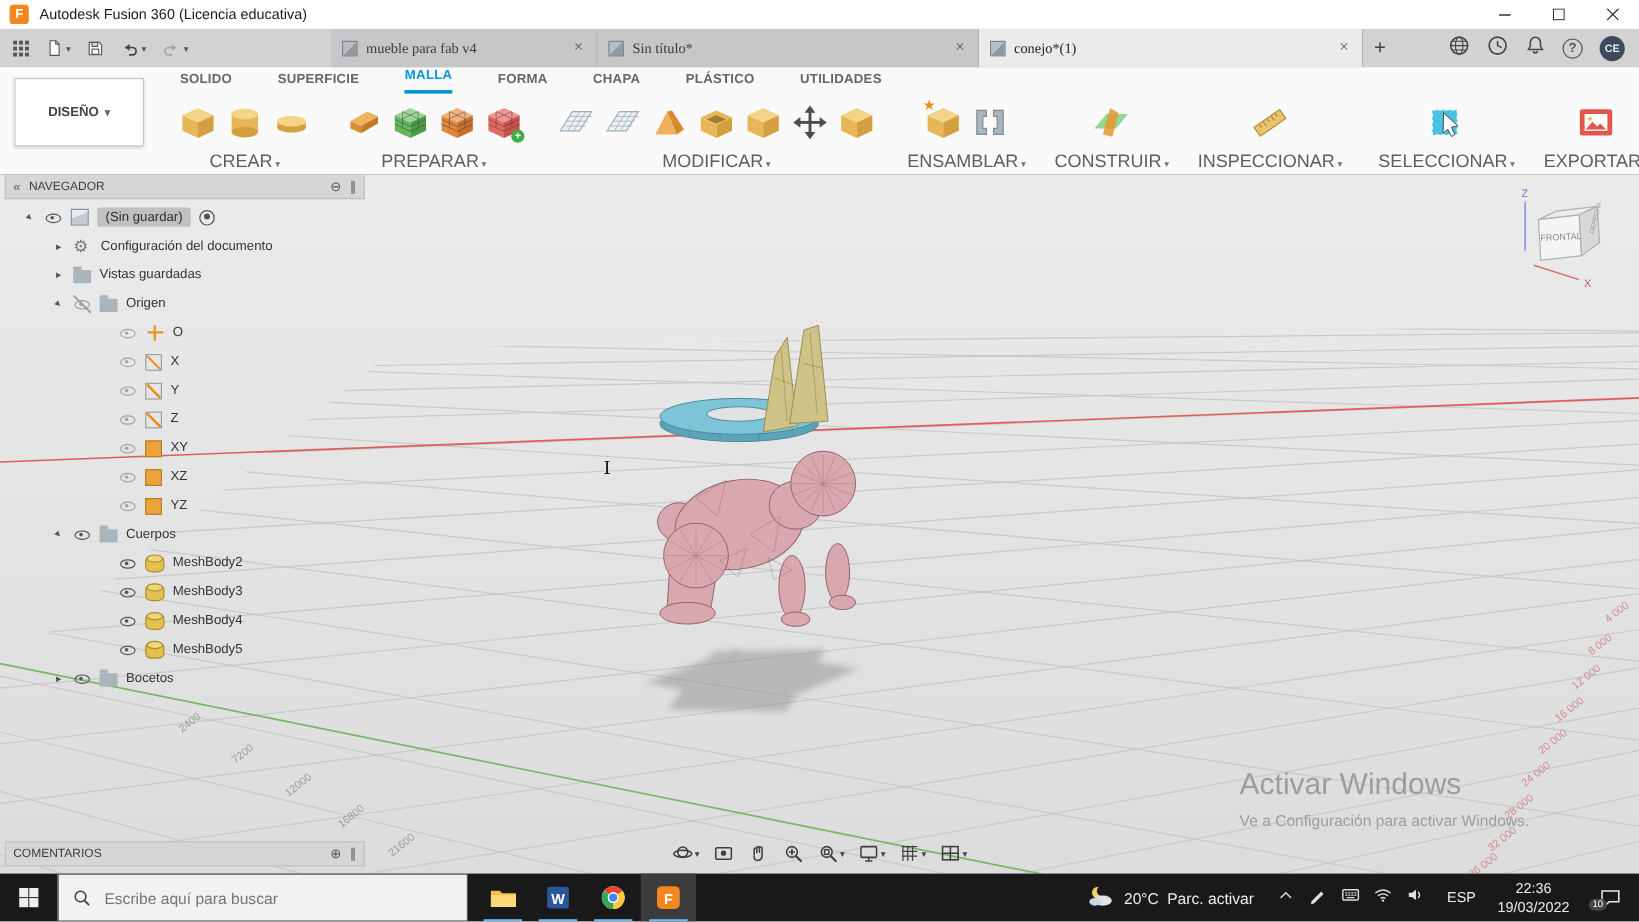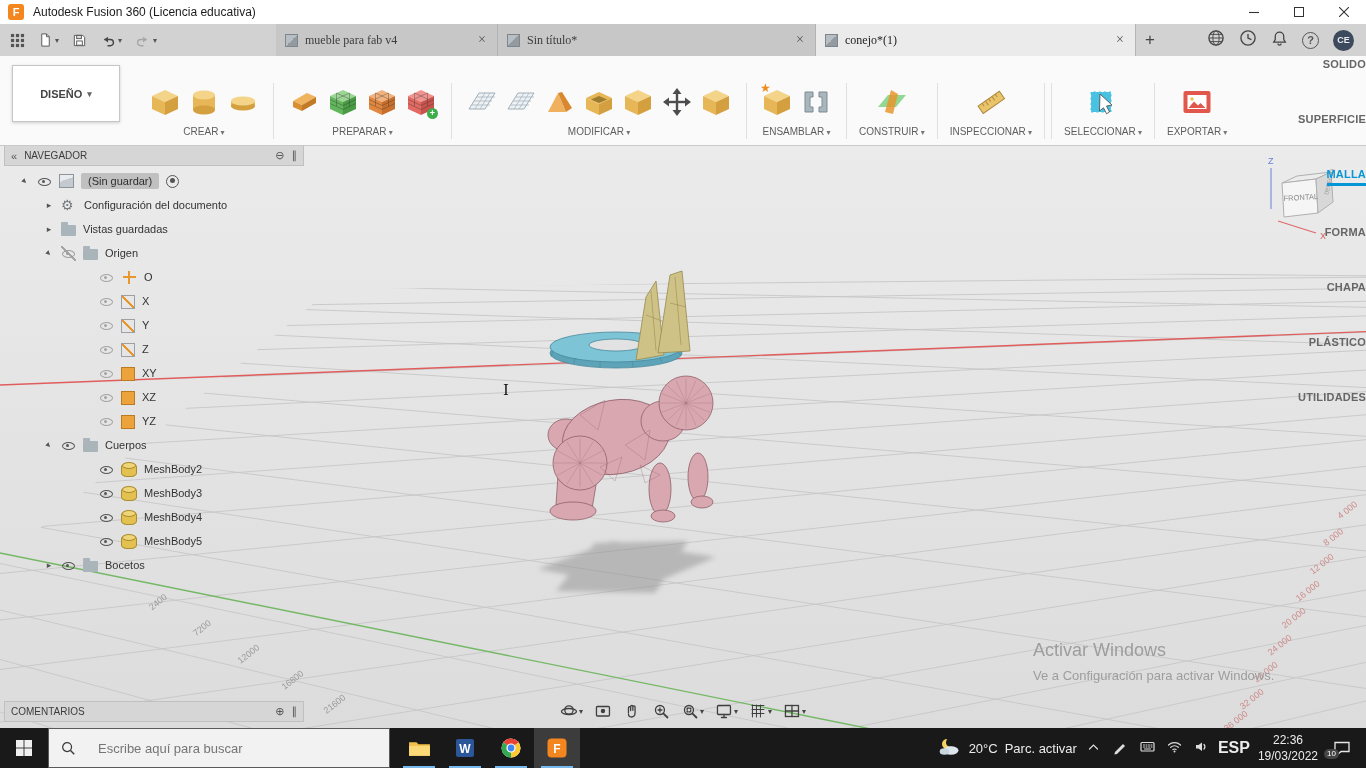--- a/index.html
+++ b/index.html
@@ -28,48 +28,48 @@
   .tclose{color:#555;font-size:14px;line-height:14px;padding:0 2px;}
   .newtab{width:28px;display:flex;align-items:center;justify-content:center;font-size:17px;color:#444;}
   .tb-right{margin-left:auto;display:flex;align-items:center;gap:14px;padding-right:12px;}
   .helpcirc{width:17px;height:17px;border:1.4px solid #555;border-radius:50%;display:flex;align-items:center;justify-content:center;
             font-size:11px;font-weight:bold;color:#555;box-sizing:border-box;}
   .avatar{width:21px;height:21px;border-radius:50%;background:#3d4a5d;color:#e8edf2;font-size:9px;font-weight:bold;
           display:flex;align-items:center;justify-content:center;}
 
   
   #ribbon{position:absolute;top:56px;left:0;right:0;height:89px;background:#fafafa;border-bottom:1px solid #c9c9c9;z-index:38;}
-  #ribbon-tabs{display:flex;gap:38px;padding-left:150px;height:22px;align-items:flex-end;flex-direction:column;}
+  #ribbon-tabs{display:flex;gap:38px;padding-left:150px;height:22px;align-items:flex-end;}
   .rtab{font-size:11px;font-weight:bold;color:#666;height:20px;line-height:17px;letter-spacing:.2px;}
   .rtab.active{color:#0696d7;border-bottom:3px solid #0696d7;}
   .design-btn{position:absolute;left:12px;top:9px;width:106px;height:55px;background:#fff;border:1px solid #c6c6c6;
               box-shadow:0 1px 3px rgba(0,0,0,.18);display:flex;align-items:center;justify-content:center;
               font-size:11px;font-weight:bold;color:#444;gap:5px;}
   .design-btn::after{content:"▾";font-size:9px;color:#666;}
   #ribbon-groups{position:absolute;left:138px;top:22px;right:4px;height:66px;display:flex;align-items:stretch;}
   .rgroup{display:flex;flex-direction:column;align-items:center;padding:1px 9px 0;}
   .ricons{display:flex;align-items:center;gap:3px;height:45px;}
   .ribbon-icon{width:36px;height:42px;display:flex;align-items:center;justify-content:center;position:relative;}
-  .rlabel{font-size:10px;color:#5d5d5d;margin-top:2px;white-space:nowrap;}
+  .rlabel{font-size:15px;color:#5d5d5d;margin-top:2px;white-space:nowrap;}
   .rlabel::after{content:" ▾";font-size:8px;color:#777;}
   .rsep{width:1px;background:#e0e0e0;margin:5px 3px;}
   .badge{position:absolute;}
   .b-plus{right:1px;bottom:4px;background:#3fae4a;color:#fff;border-radius:50%;width:11px;height:11px;
           font-size:9px;line-height:11px;text-align:center;font-weight:bold;}
   .b-star{left:1px;top:1px;color:#f08c1e;font-size:12px;line-height:12px;}
 
   
   #viewport{position:absolute;top:145px;left:0;right:0;bottom:40px;background:linear-gradient(#ebebeb,#dcdcdc);overflow:hidden;}
   .scene{position:absolute;left:0;top:0;}
   .axlab{position:absolute;font-size:9px;white-space:nowrap;transform:rotate(-38deg);}
   .axlab.left{color:#9a9a9a;}
   .axlab.right{color:#cd8b8b;}
   #ibeam{position:absolute;left:503px;top:236px;font-family:"DejaVu Serif",serif;font-size:15px;color:#111;}
   #watermark{position:absolute;left:1033px;top:495px;color:#9d9d9d;}
-  #wm-title{font-size:18px;}
+  #wm-title{font-size:25px;}
   #wm-sub{font-size:13px;margin-top:7px;}
 
   
   #navigator{position:absolute;left:4px;top:0;width:300px;z-index:10;}
   .phead{height:21px;background:#d6d6d6;border:1px solid #c0c0c0;display:flex;align-items:center;
          font-size:10px;color:#3c3c3c;padding:0 6px;gap:7px;box-sizing:border-box;}
   .phead .grow{flex:1;}
   .pglyph{color:#555;font-size:11px;}
   #comments{position:absolute;left:4px;bottom:6px;width:300px;z-index:10;}
   .ntree{padding-top:3px;}
@@ -109,30 +109,30 @@
   .vbtn{display:flex;align-items:center;gap:1px;padding:1px 2px;}
   .vcaret{font-size:8px;color:#444;}
 
   
   #viewcube{position:absolute;right:18px;top:4px;width:90px;height:98px;z-index:11;}
 
   
   #taskbar{position:absolute;left:0;right:0;bottom:0;height:40px;background:#191919;display:flex;align-items:stretch;z-index:50;}
   .tb-start{width:48px;display:flex;align-items:center;justify-content:center;}
   .tb-search{width:342px;background:#f2f2f2;border:1px solid #5a5a5a;box-sizing:border-box;display:flex;align-items:center;
-             gap:20px;padding:0 11px;}
+             gap:9px;padding:0 11px;}
   .tb-search input{border:none;background:transparent;outline:none;font-size:13px;color:#444;width:270px;
              font-family:"Liberation Sans",sans-serif;}
   #tb-apps{display:flex;align-items:stretch;margin-left:6px;}
   .tb-app{width:46px;display:flex;align-items:center;justify-content:center;position:relative;}
   .tb-app::after{content:"";position:absolute;bottom:0;left:7px;right:7px;height:2px;background:#76b9ed;}
   .tb-app.active{background:#3c3c3c;}
-  .tb-tray{margin-left:auto;display:flex;align-items:center;gap:8px;padding-right:8px;color:#ececec;}
+  .tb-tray{margin-left:auto;display:flex;align-items:center;gap:18px;padding-right:8px;color:#ececec;}
   .weather{display:flex;align-items:center;gap:7px;font-size:13px;}
-  .lang{font-size:16px;font-weight:bold;}
+  .lang{font-size:12px;}
   .clockblk{text-align:center;font-size:12px;line-height:1.35;}
   .notif{position:relative;display:flex;align-items:center;padding:0 6px;}
   .notifbadge{position:absolute;left:-2px;bottom:-1px;background:#444;color:#fff;font-size:8px;border-radius:7px;
               padding:0 3px;line-height:10px;}
 </style>
 </head>
 <body>
 
 <div id="titlebar">
   <div class="applogo">F</div>

